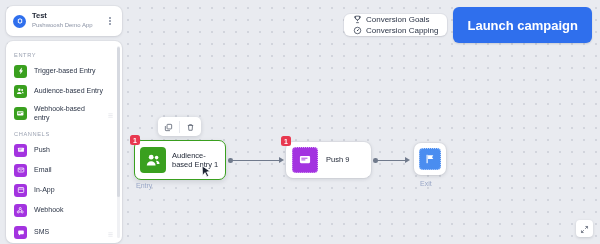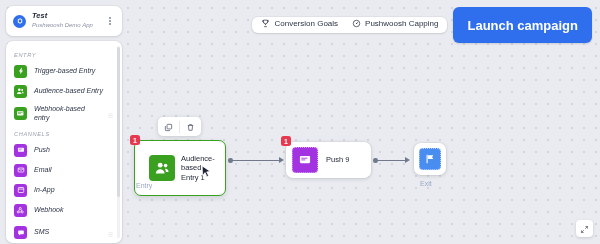--- a/index.html
+++ b/index.html
@@ -20,24 +20,24 @@
     background-position: 2px 2px;
   }
 
   
   .toolbar {
     position: absolute; top: 7px; right: 8px;
     display: flex; align-items: center; gap: 6px;
     z-index: 30;
   }
   .tb-group {
-    display: flex; align-items: flex-end;
+    display: flex; align-items: flex-start;
     background: #ffffff; border-radius: 6px;
     box-shadow: 0 1px 2px rgba(16,24,40,.10), 0 0 0 1px rgba(16,24,40,.04);
-    height: 16px; padding: 0 2px;
+    height: 22px; padding: 0 2px; flex-direction: column;
   }
   .tb-btn {
     display: flex; align-items: center; gap: 4px;
     height: 20px; padding: 0 7px;
     font-size: 8px; color: #2b3446; white-space: nowrap;
     border-radius: 4px; cursor: pointer; background: transparent;
   }
   .tb-btn svg { display: block; }
   .tb-launch {
     height: 36px; padding: 0 14px;
@@ -46,21 +46,21 @@
     border-radius: 6px; cursor: pointer; white-space: nowrap;
     box-shadow: 0 1px 2px rgba(16,24,40,.14);
   }
   .assist-dot {
     width: 11px; height: 11px; border-radius: 50%;
     background: #2f6fed; color: #fff; font-size: 7px; font-weight: bold;
     display: flex; align-items: center; justify-content: center;
   }
 
   
-  .side { position: absolute; left: 6px; top: 6px; width: 116px; z-index: 25; font-style: italic; }
+  .side { position: absolute; left: 6px; top: 6px; width: 116px; z-index: 25; }
   .side-card {
     background: #fff; border-radius: 7px;
     box-shadow: 0 1px 3px rgba(16,24,40,.10), 0 0 0 1px rgba(16,24,40,.03);
   }
   .app-card { display: flex; align-items: center; padding: 6px 7px; height: 30px; }
   .app-logo {
     width: 13px; height: 13px; border-radius: 50%;
     background: #2f6fed; flex: 0 0 auto;
     display: flex; align-items: center; justify-content: center;
   }
@@ -97,23 +97,23 @@
     background: #f0f1f4; border-radius: 2px;
   }
   .sb-thumb {
     position: absolute; right: 2.5px; top: 6px; width: 3px; height: 150px;
     background: #d6d9e0; border-radius: 2px; cursor: pointer;
   }
 
   
   .node-entry {
     position: absolute; left: 134px; top: 140px;
-    width: 92px; height: 56px;
+    width: 92px; height: 40px;
     background: #fff; border: 1.6px solid #3aa01f; border-radius: 7px;
-    display: flex; align-items: center; padding: 0 14px; gap: 6px;
+    display: flex; align-items: center; padding: 0 5px; gap: 6px;
     box-shadow: 0 2px 5px rgba(16,24,40,.12); z-index: 12;
   }
   .node-push {
     position: absolute; left: 286px; top: 142px;
     width: 85px; height: 36px;
     background: #fff; border-radius: 7px;
     display: flex; align-items: center; padding: 0 6px; gap: 8px;
     box-shadow: 0 1px 4px rgba(16,24,40,.14), 0 0 0 1px rgba(16,24,40,.03);
     z-index: 12;
   }
@@ -208,21 +208,21 @@
 
 
       <div class="tb-btn">
         <span>
           <svg width="9" height="9" viewBox="0 0 16 16" fill="none" stroke="#2b3446" stroke-width="1.3">
             <circle cx="8" cy="8" r="5.8"></circle>
             <path d="M8 8l2.6-2.2"></path>
             <circle cx="8" cy="8" r="1" fill="#2b3446" stroke="none"></circle>
           </svg>
         </span>
-        <span>Pushwoosh Capping</span>
+        <span>Conversion Capping</span>
       </div>
 
     </div>
 
 
     <div class="tb-launch">
       <span>Launch campaign</span>
     </div>
 
   </div>

